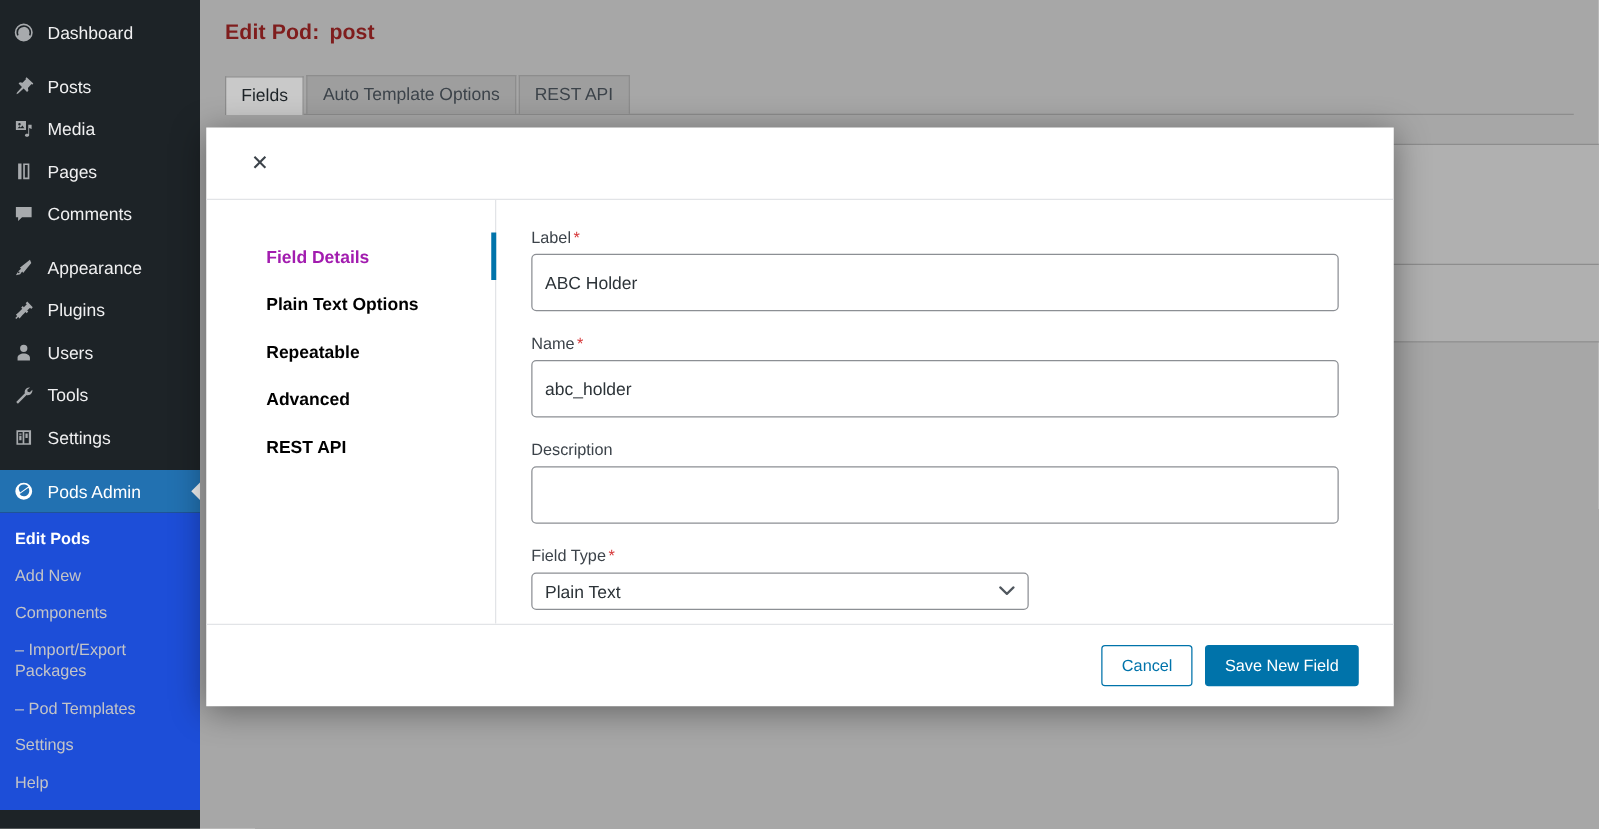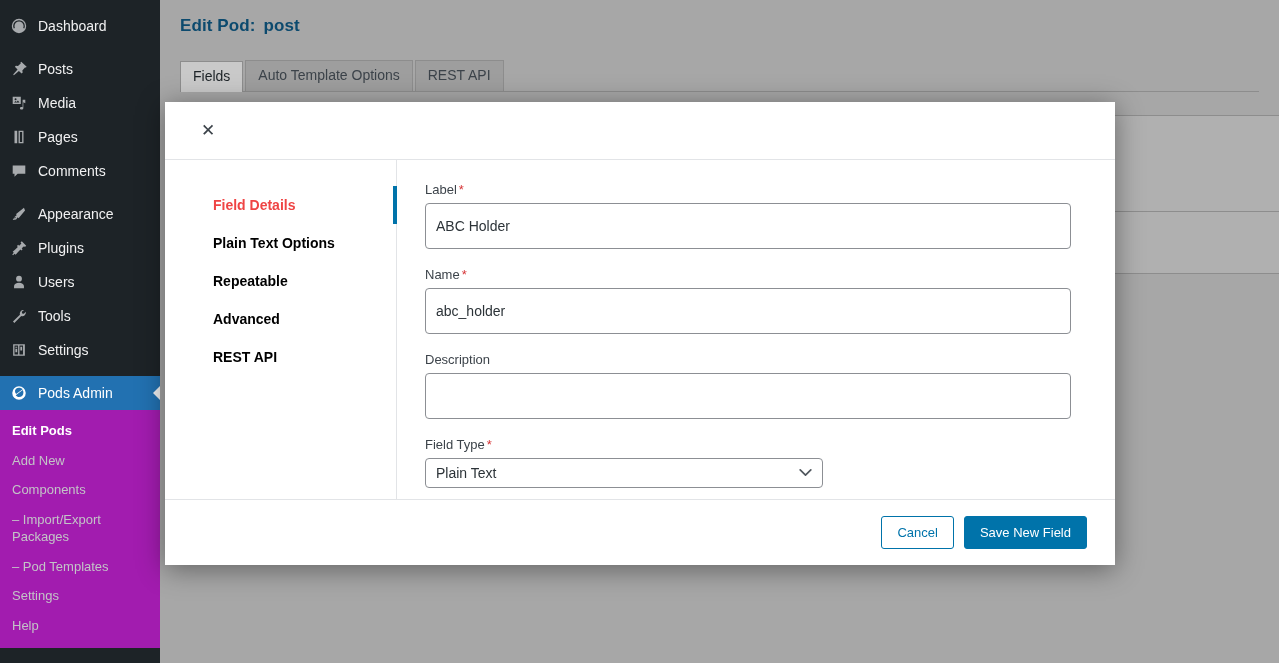--- a/index.html
+++ b/index.html
@@ -45,21 +45,21 @@
   }
   .menu-item.current .mi-ico svg { fill: #fff; }
   .menu-item.current::after {
     content: "";
     position: absolute; right: -1px; top: 50%;
     transform: translateY(-50%);
     border-style: solid;
     border-width: 8px 8px 8px 0;
     border-color: transparent #f0f0f1 transparent transparent;
   }
-  .submenu { background: #a21caf; padding: 6px 0 8px 0; }
+  .submenu { background: #1d4ed8; padding: 6px 0 8px 0; }
   .submenu-item {
     display: block;
     padding: 6px 0 6px 12px;
     font-size: 13px;
     color: #c3c4c7;
     line-height: 1.35;
     cursor: pointer;
     white-space: normal;
     max-width: 150px;
   }
@@ -71,21 +71,21 @@
     left: 160px; top: 0;
     width: 1119px; height: 663px;
     background: #a7a7a7;  
     overflow: hidden;
   }
   .page-title {
     margin: 0;
     padding: 16px 0 0 20px;
     font-size: 17px;
     font-weight: bold;
-    color: #0c4a6e;
+    color: #7f1d1d;
     letter-spacing: .1px;
   }
   .page-title .pt-name { margin-left: 8px; }
 
   .nav-tabs {
     margin: 24px 0 0 20px;
     height: 32px;
     position: relative;
     border-bottom: 1px solid #8d8d8d;
     width: 1079px;
@@ -185,21 +185,21 @@
     padding: 26px 0 0 0;
   }
   .modal-nav-item {
     padding: 11px 20px 11px 48px;
     font-size: 14px;
     font-weight: bold;
     color: #000000;
     cursor: pointer;
     position: relative;
   }
-  .modal-nav-item.active { color: #ef4444; }
+  .modal-nav-item.active { color: #a21caf; }
   .modal-nav-item.active::after {
     content: "";
     position: absolute;
     right: -1px; top: 0; bottom: 0;
     width: 4px;
     background: #0073aa;
   }
   .modal-form {
     flex: 1 1 auto;
     padding: 22px 28px 12px 28px;

